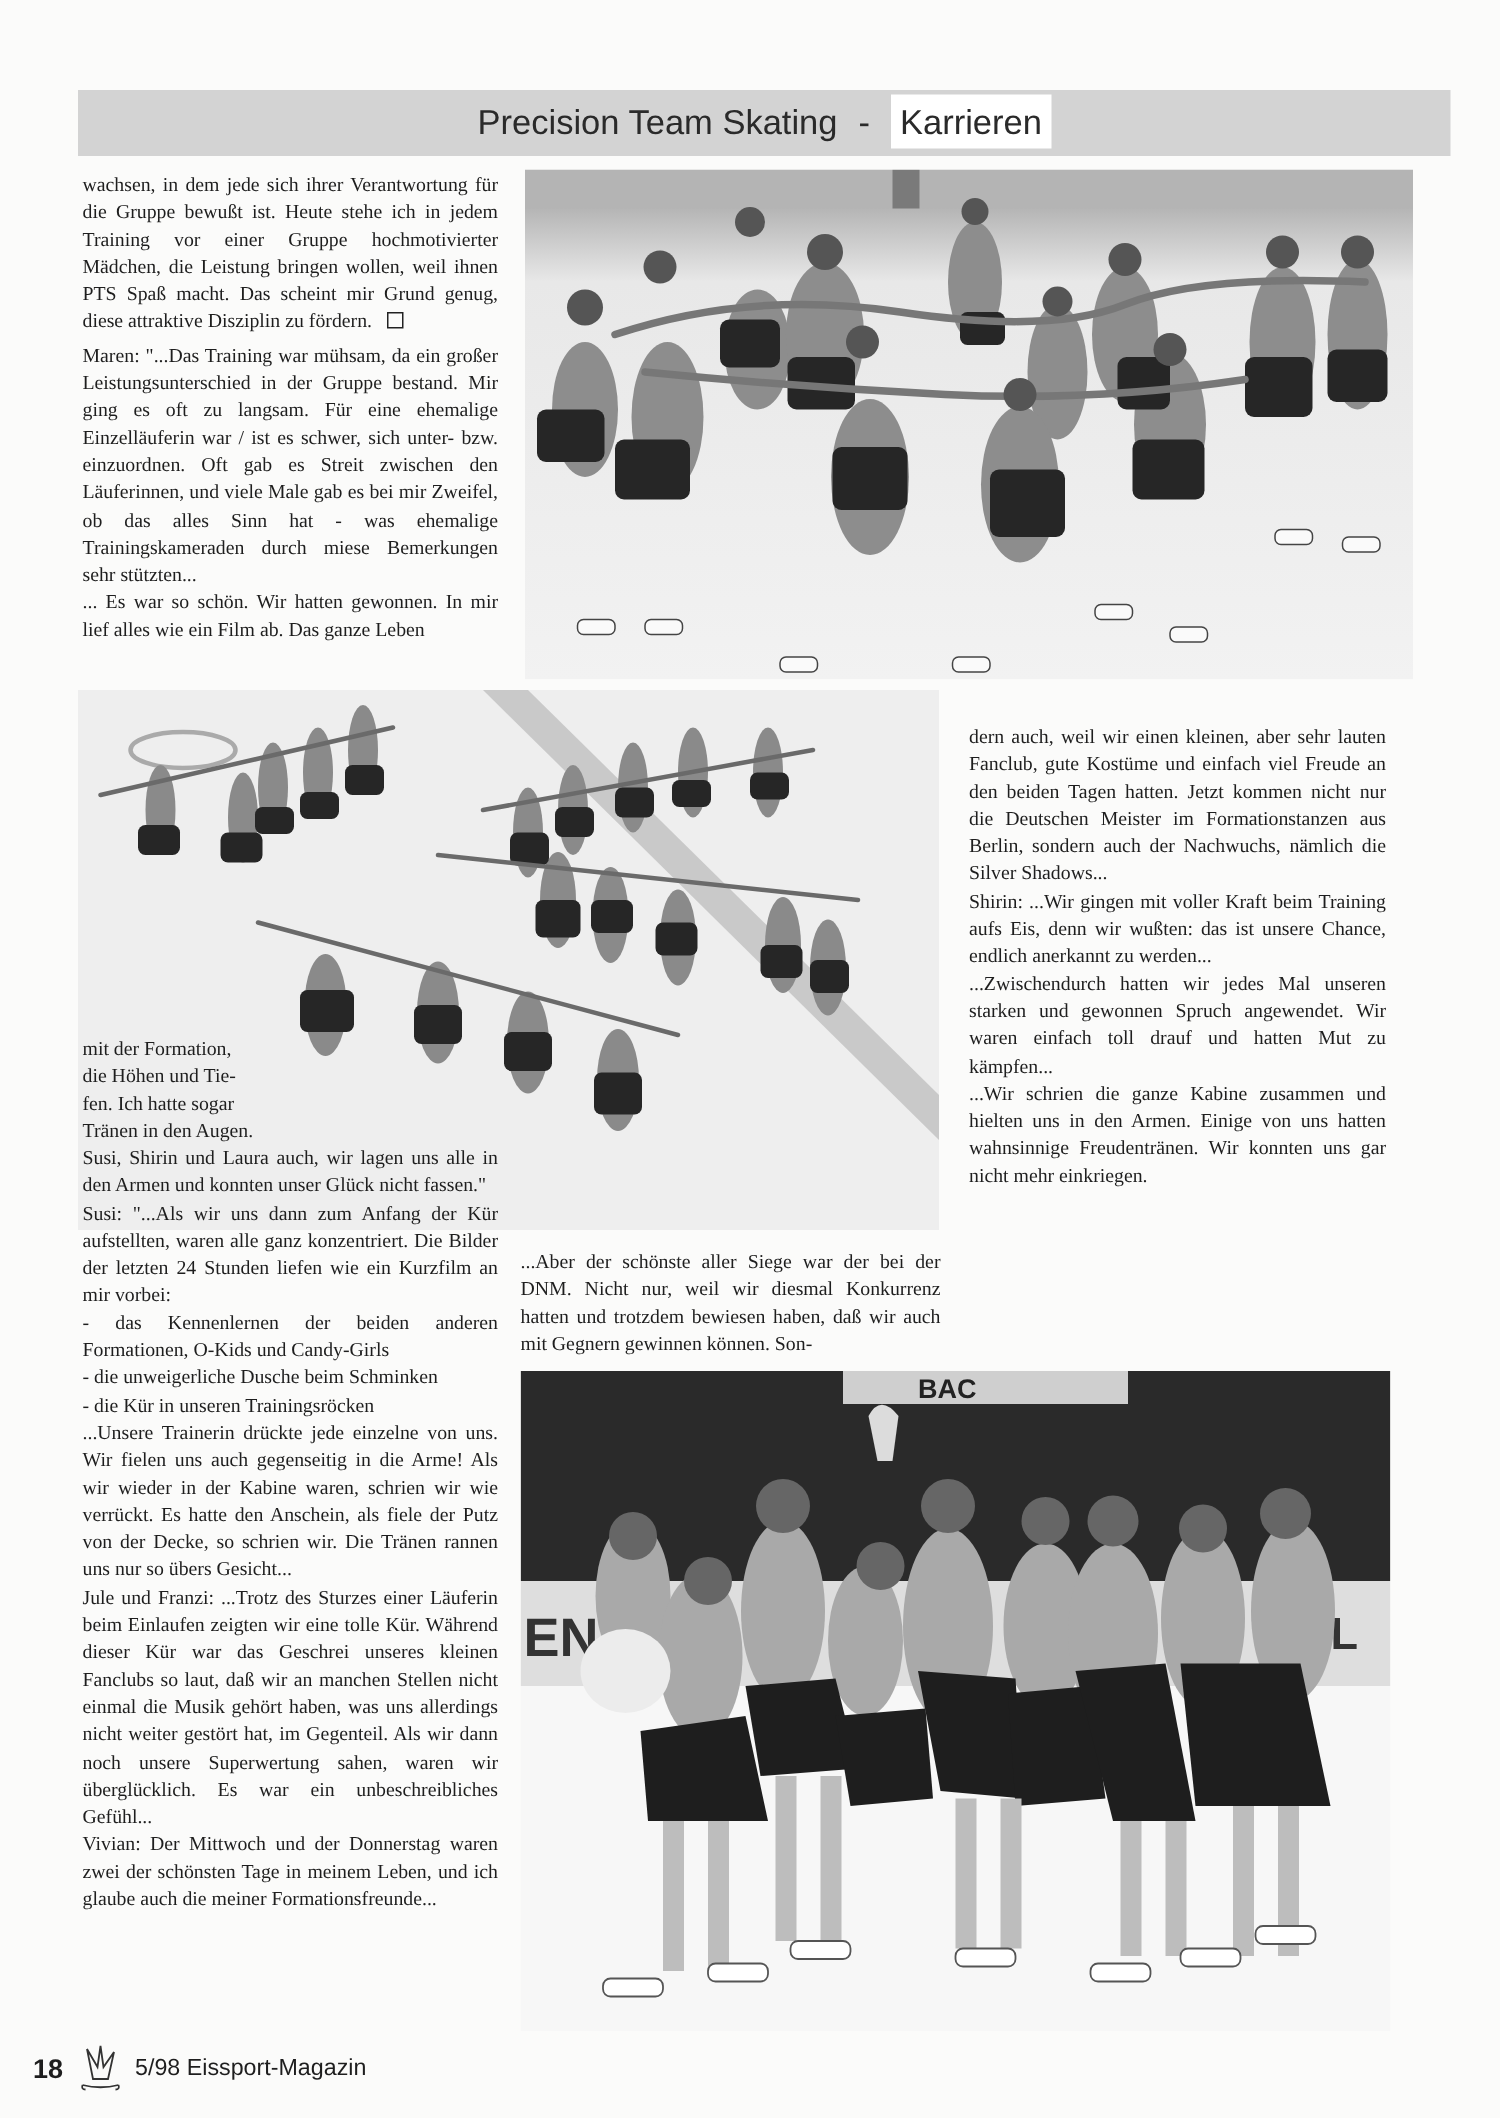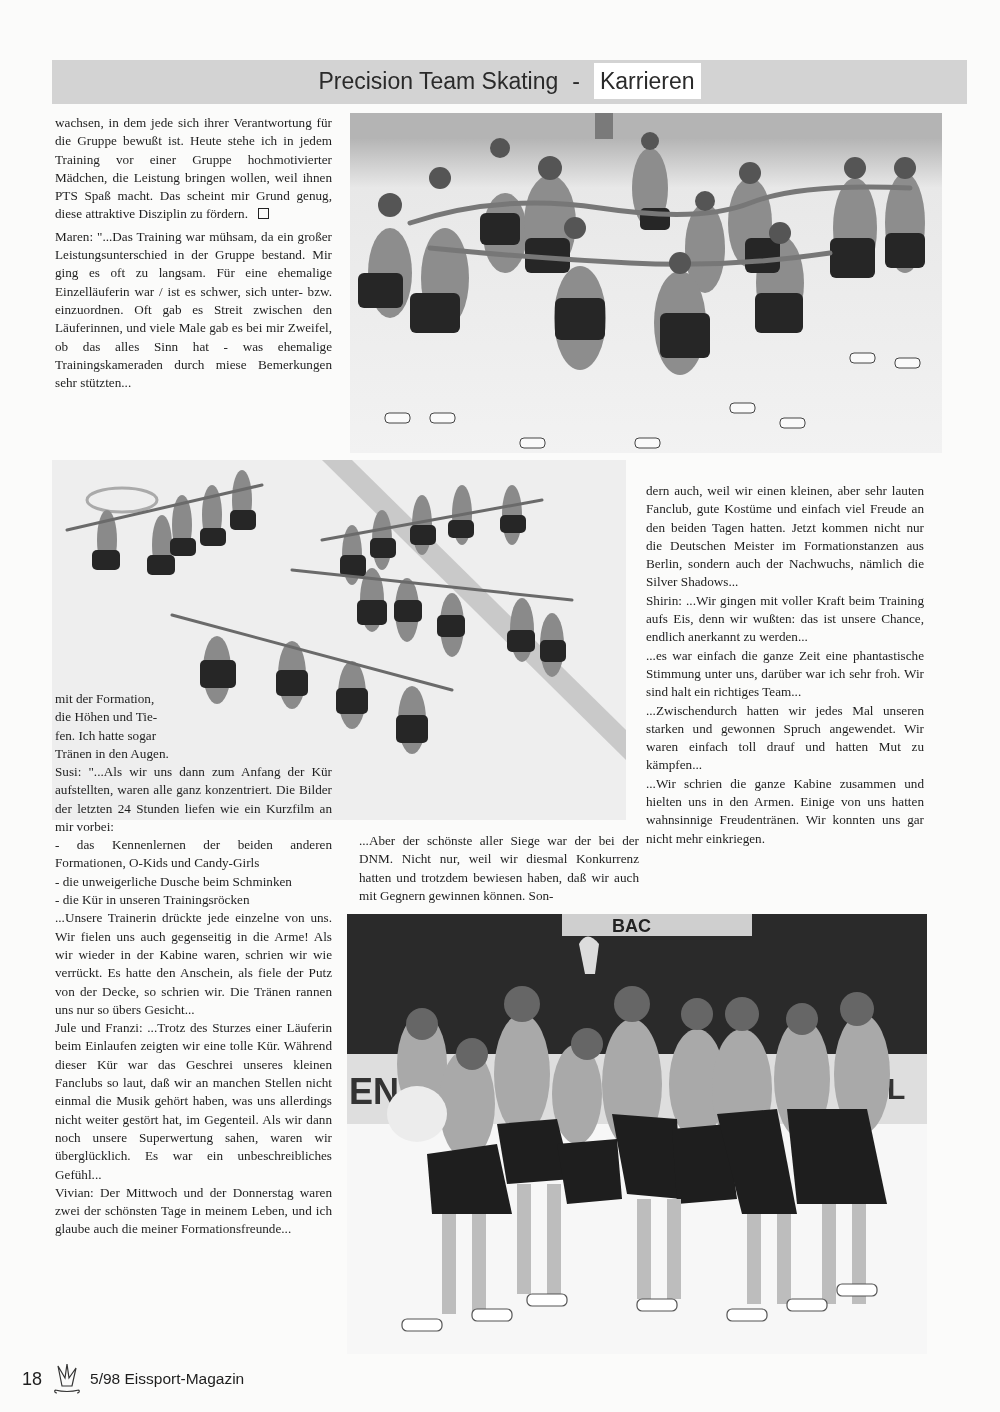--- a/index.html
+++ b/index.html
@@ -13,35 +13,36 @@
   .header-title .sep { padding: 0 14px; }
   .col { position: absolute; font-size: 13.2px; line-height: 18.3px; text-align: justify; }
   .col p { margin: 0; }
   .col b { font-weight: normal; }
   .box { display: inline-block; width: 9px; height: 9px; border: 1.3px solid #222;
          margin-left: 10px; vertical-align: -1px; }
   .photo { position: absolute; overflow: hidden; }
   .photo svg { width: 100%; height: 100%; display: block; }
   .footer { position: absolute; left: 22px; top: 1362px; font-family: "Liberation Sans", sans-serif;
             display: flex; align-items: center; }
-  .page-num { font-weight: normal; font-size: 18px; margin-right: 10px; text-align: right; }
+  .page-num { font-weight: bold; font-size: 18px; margin-right: 10px; text-align: right; }
   .footer-text { font-size: 15.5px; margin-left: 8px; }
 </style>
 </head>
 <body>
 
 <div class="header">
   <div class="header-title">
     <span>Precision Team Skating</span><span class="sep">-</span><span class="tag">Karrieren</span>
   </div>
 </div>
 
 <div class="col" style="left:55px; top:114px; width:277px;">
   <p><span>wachsen, in dem jede sich ihrer Verantwortung für die Gruppe bewußt ist. Heute stehe ich in jedem Training vor einer Gruppe hochmotivierter Mädchen, die Leistung bringen wollen, weil ihnen PTS Spaß macht. Das scheint mir Grund genug, diese attraktive Disziplin zu fördern.</span><span class="box"></span></p>
   <p style="margin-top:4px;"><b>Maren</b><span>: "...Das Training war mühsam, da ein großer Leistungsunterschied in der Gruppe bestand. Mir ging es oft zu langsam. Für eine ehemalige Einzelläuferin war / ist es schwer, sich unter- bzw. einzuordnen. Oft gab es Streit zwischen den Läuferinnen, und viele Male gab es bei mir Zweifel, ob das alles Sinn hat - was ehemalige Trainingskameraden durch miese Bemerkungen sehr stützten...</span></p>
+  <p><span>... Es war so schön. Wir hatten gewonnen. In mir lief alles wie ein Film ab. Das ganze Leben</span></p>
 </div>
 
 <div class="photo" style="left:350px; top:113px; width:592px; height:340px;">
   <svg viewBox="0 0 592 340" preserveAspectRatio="none">
     <defs>
       <linearGradient id="iceA" x1="0" y1="0" x2="0" y2="1">
         <stop offset="0" stop-color="#9a9a9a"></stop>
           <stop offset="0.22" stop-color="#e8e8e8"></stop>
           <stop offset="1" stop-color="#f2f2f2"></stop>
       </linearGradient>
@@ -164,37 +165,37 @@
 </div>
 
 <div class="col" style="left:55px; top:690px; width:130px; text-align:justify;">
   <p>mit der Formation,</p>
   <p>die Höhen und Tie-</p>
   <p>fen. Ich hatte sogar</p>
   <p>Tränen in den Augen.</p>
 </div>
 
 <div class="col" style="left:55px; top:763px; width:277px;">
+  <p>Susi, Shirin und Laura auch, wir lagen uns alle in den Armen und konnten unser Glück nicht fassen."</p>
   <p><b>Susi</b><span>: "...Als wir uns dann zum Anfang der Kür aufstellten, waren alle ganz konzentriert. Die Bilder der letzten 24 Stunden liefen wie ein Kurzfilm an mir vorbei:</span></p>
   <p>- das Kennenlernen der beiden anderen Formationen, O-Kids und Candy-Girls</p>
   <p>- die unweigerliche Dusche beim Schminken</p>
   <p>- die Kür in unseren Trainingsröcken</p>
   <p>...Unsere Trainerin drückte jede einzelne von uns. Wir fielen uns auch gegenseitig in die Arme! Als wir wieder in der Kabine waren, schrien wir wie verrückt. Es hatte den Anschein, als fiele der Putz von der Decke, so schrien wir. Die Tränen rannen uns nur so übers Gesicht...</p>
   <p><b>Jule und Franzi</b><span>: ...Trotz des Sturzes einer Läuferin beim Einlaufen zeigten wir eine tolle Kür. Während dieser Kür war das Geschrei unseres kleinen Fanclubs so laut, daß wir an manchen Stellen nicht einmal die Musik gehört haben, was uns allerdings nicht weiter gestört hat, im Gegenteil. Als wir dann noch unsere Superwertung sahen, waren wir überglücklich. Es war ein unbeschreibliches Gefühl...</span></p>
   <p><b>Vivian</b><span>: Der Mittwoch und der Donnerstag waren zwei der schönsten Tage in meinem Leben, und ich glaube auch die meiner Formationsfreunde...</span></p>
 </div>
 
-<div class="col" style="left:347px; top:832px; width:280px;margin-left:12px;">
+<div class="col" style="left:347px; top:832px; width:280px;">
   <p>...Aber der schönste aller Siege war der bei der DNM. Nicht nur, weil wir diesmal Konkurrenz hatten und trotzdem bewiesen haben, daß wir auch mit Gegnern gewinnen können. Son-</p>
 </div>
 
 <div class="col" style="left:646px; top:482px; width:278px;">
   <p>dern auch, weil wir einen kleinen, aber sehr lauten Fanclub, gute Kostüme und einfach viel Freude an den beiden Tagen hatten. Jetzt kommen nicht nur die Deutschen Meister im Formationstanzen aus Berlin, sondern auch der Nachwuchs, nämlich die Silver Shadows...</p>
   <p><b>Shirin</b><span>: ...Wir gingen mit voller Kraft beim Training aufs Eis, denn wir wußten: das ist unsere Chance, endlich anerkannt zu werden...</span></p>
-  <p>...es war einfach die ganze Zeit eine phantastische Stimmung unter uns, darüber war ich sehr froh. Wir sind halt ein richtiges Team...</p>
   <p>...Zwischendurch hatten wir jedes Mal unseren starken und gewonnen Spruch angewendet. Wir waren einfach toll drauf und hatten Mut zu kämpfen...</p>
   <p>...Wir schrien die ganze Kabine zusammen und hielten uns in den Armen. Einige von uns hatten wahnsinnige Freudentränen. Wir konnten uns gar nicht mehr einkriegen.</p>
 </div>
 
 <div class="photo" style="left:347px; top:914px; width:580px; height:440px;">
   <svg viewBox="0 0 580 440" preserveAspectRatio="none">
     <rect width="580" height="440" fill="#f7f7f7"></rect>
     <rect x="0" y="0" width="580" height="140" fill="#2a2a2a"></rect>
     <rect x="215" y="0" width="190" height="22" fill="#cfcfcf"></rect>
     <text x="265" y="18" font-family="Liberation Sans, sans-serif" font-weight="bold" font-size="18" fill="#222">BAC</text>

